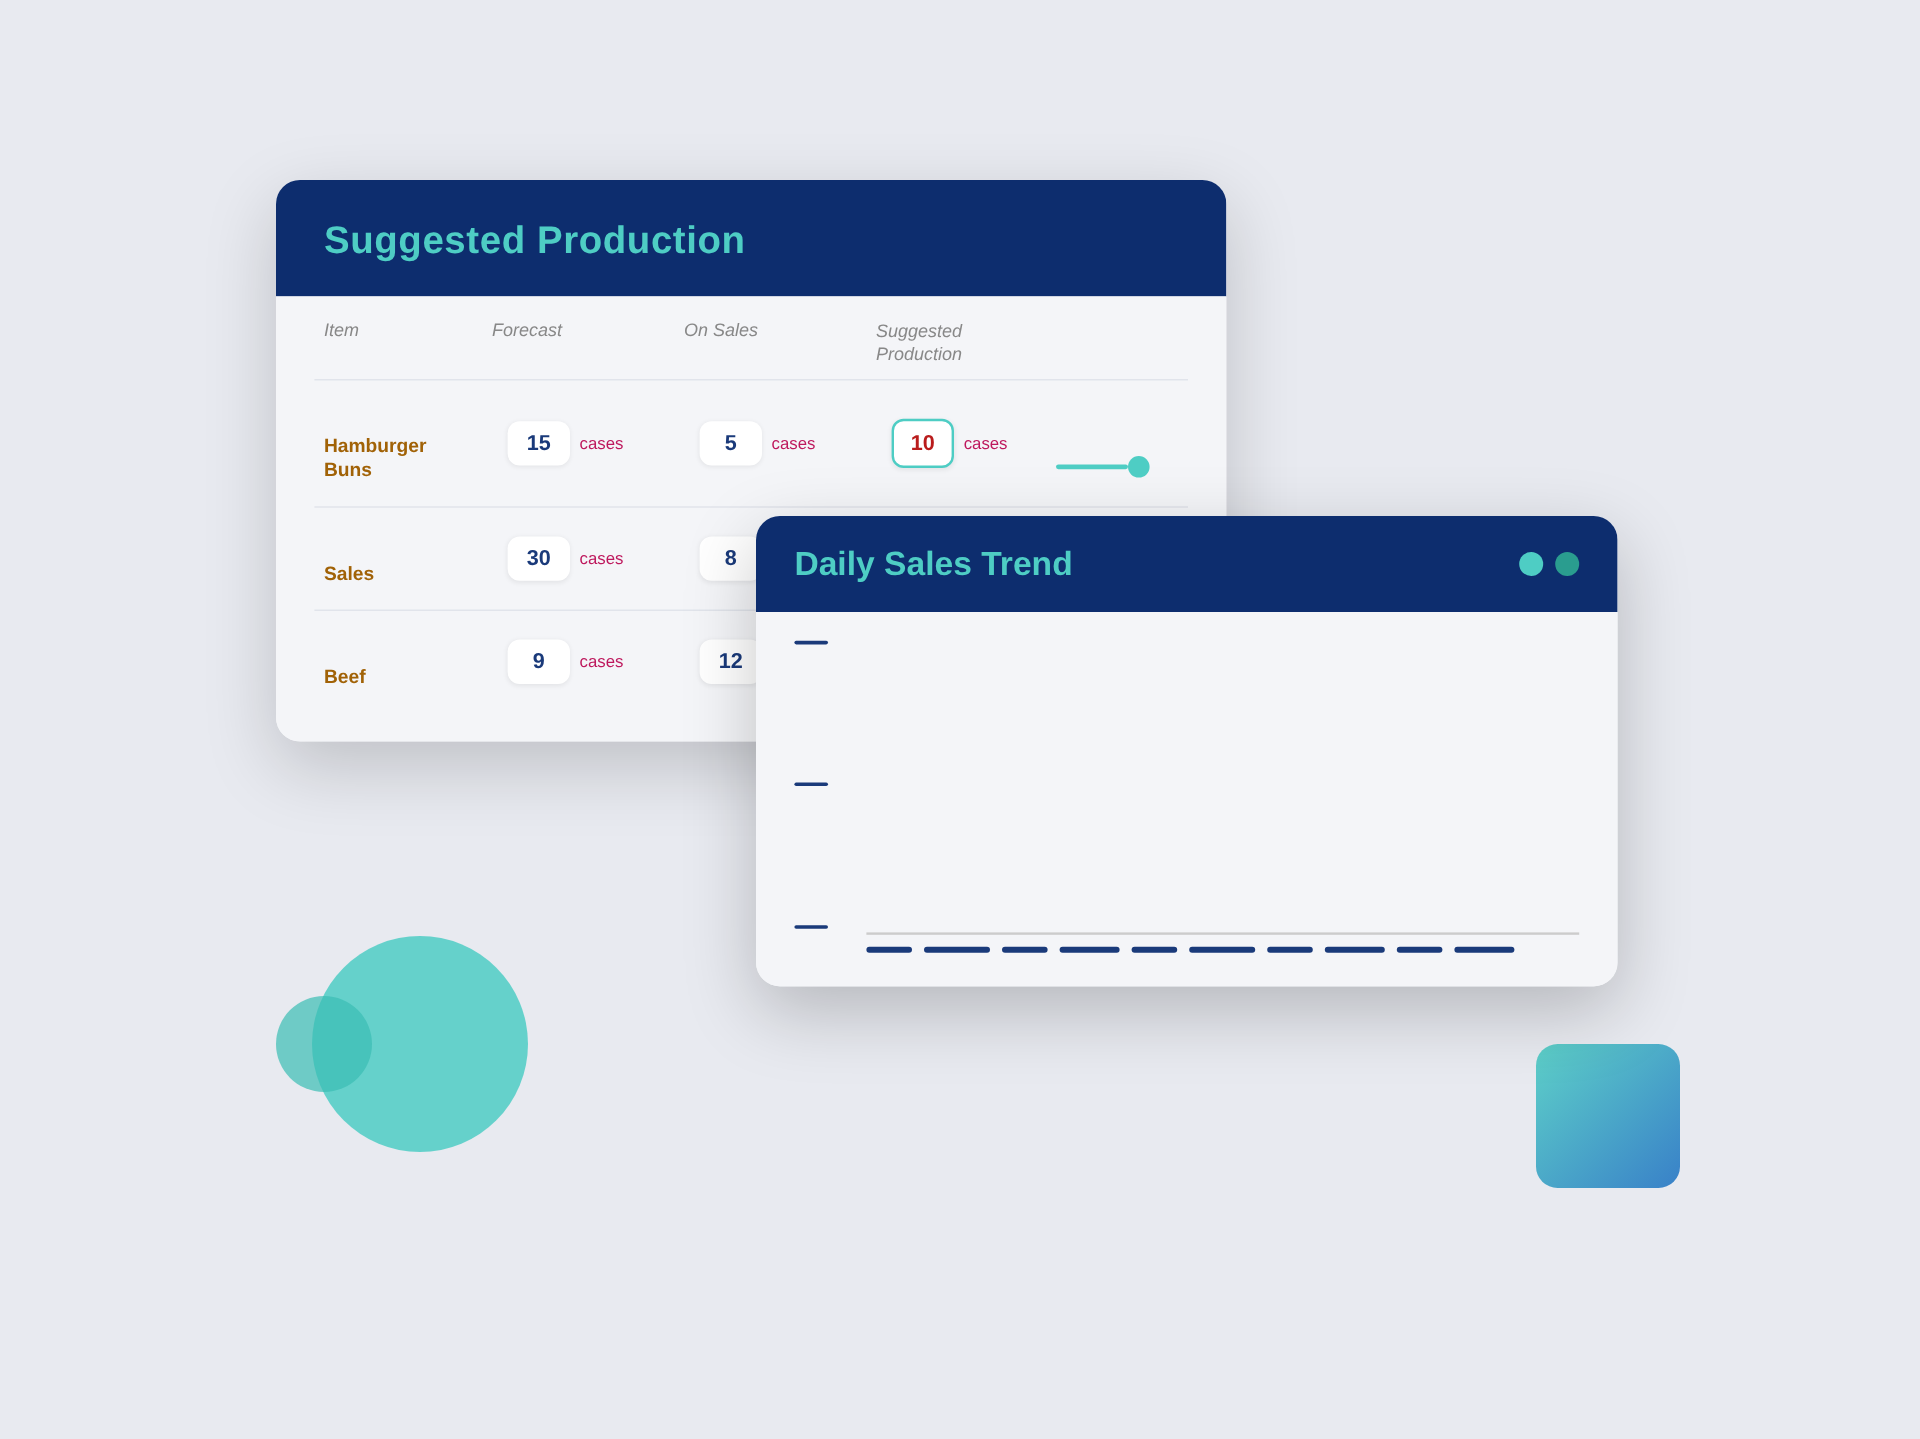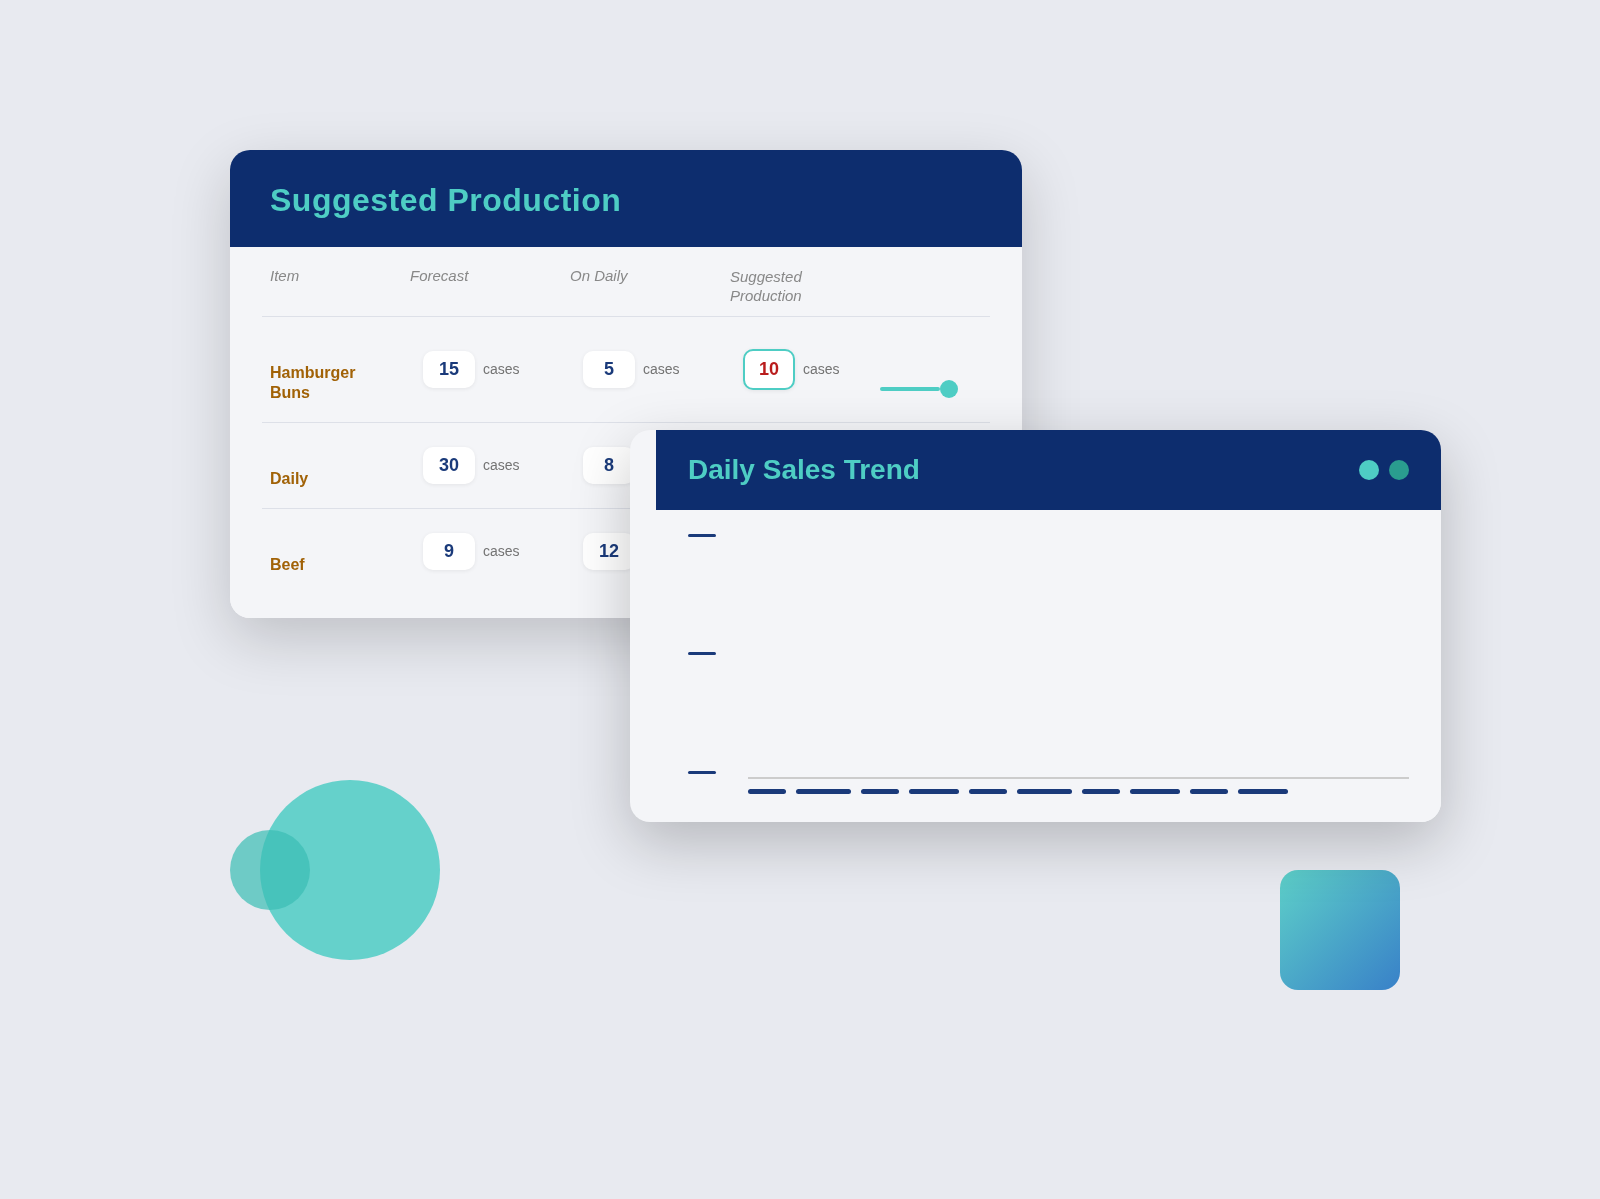--- a/index.html
+++ b/index.html
@@ -133,21 +133,21 @@
       box-shadow: 0 1px 4px rgba(0,0,0,0.07);
       margin-left: 13px;
     }
 
     .value-box.highlighted {
       border: 2px solid #4ecdc4;
       color: #b91c1c;
     }
 
     .unit-label {
-      color: #737373;
+      color: #be185d;
       font-size: 14px;
     }
 
     
     .connector-line {
       position: absolute;
       top: 230px;
       left: 680px;
       z-index: 5;
       display: flex;
@@ -167,27 +167,26 @@
       height: 18px;
       border-radius: 50%;
       background: #4ecdc4;
     }
 
     
     .sales-card {
       position: absolute;
       top: 280px;
       left: 430px;
-      width: 811px;
+      width: 718px;
       border-radius: 20px;
       overflow: hidden;
       box-shadow: 0 20px 60px rgba(0,0,0,0.22);
       z-index: 3;
       background: #f4f5f8;
-      padding-left: 26px;
     }
 
     .sales-card-header {
       background: #0d2d6e;
       padding: 24px 32px;
       display: flex;
       align-items: center;
       justify-content: space-between;
     }
 
@@ -297,21 +296,21 @@
   <div class="deco-square-gradient"></div>
 
   <div class="production-card">
     <div class="production-card-header">
       <div class="production-card-title">Suggested Production</div>
     </div>
     <div class="production-card-body">
       <div class="table-header">
         <div>Item</div>
         <div>Forecast</div>
-        <div>On Daily</div>
+        <div>On Sales</div>
         <div style="white-space: pre-line; line-height: 1.3;">Suggested
 Production</div>
       </div>
 
       <div class="table-row">
         <div class="item-name">Hamburger<br>Buns</div>
         <div class="value-cell">
           <div class="value-box">15</div>
           <span class="unit-label">cases</span>
         </div>
@@ -319,21 +318,21 @@
           <div class="value-box">5</div>
           <span class="unit-label">cases</span>
         </div>
         <div class="value-cell">
           <div class="value-box highlighted">10</div>
           <span class="unit-label">cases</span>
         </div>
       </div>
 
       <div class="table-row">
-        <div class="item-name">Daily</div>
+        <div class="item-name">Sales</div>
         <div class="value-cell">
           <div class="value-box">30</div>
           <span class="unit-label">cases</span>
         </div>
         <div class="value-cell">
           <div class="value-box">8</div>
           <span class="unit-label">cases</span>
         </div>
         <div class="value-cell">
           <div class="value-box highlighted">12</div>

